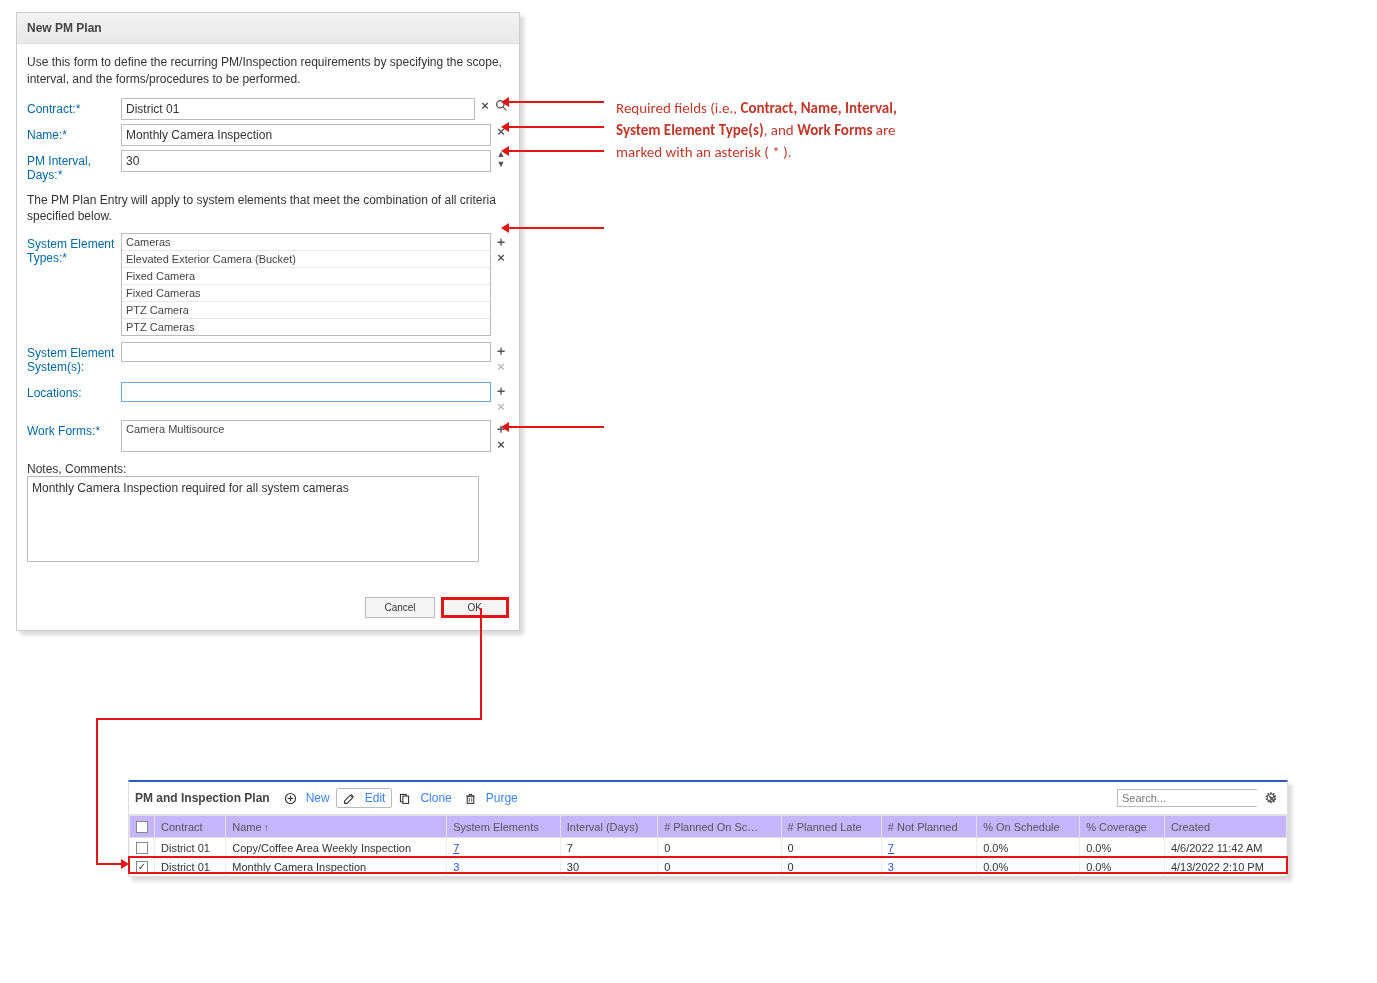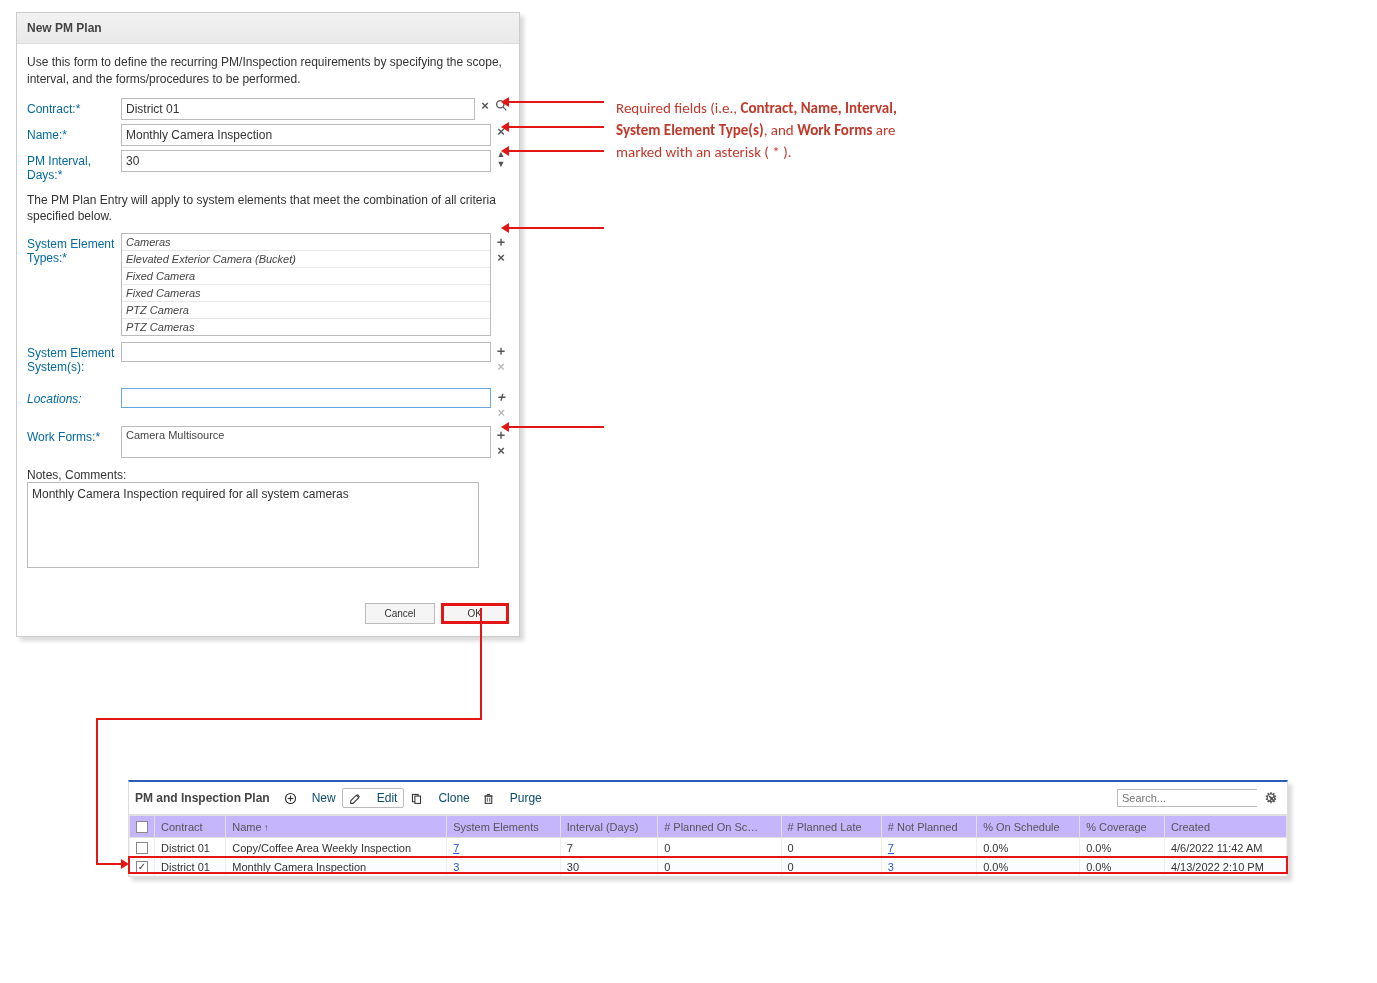--- a/index.html
+++ b/index.html
@@ -39,21 +39,21 @@
   .arrow-r::before { left:auto; right:-8px; border:5px solid transparent; border-left:8px solid #e41515; }
 
   .connector-v { position:absolute; background:#e41515; width:2px; }
   .connector-h { position:absolute; background:#e41515; height:2px; }
   .row-highlight-border { position:absolute; border:2px solid #e41515; pointer-events:none; }
 
   
   .panel { position:absolute; left: 128px; top: 780px; width: 1160px; border-top: 2px solid #2d5db8; box-shadow: 4px 4px 4px rgba(0,0,0,.15); border-right:1px solid #ddd; border-bottom:1px solid #ddd; border-left:1px solid #ddd; }
   .panel-header { display:flex; align-items:center; background:#fff; padding: 6px 6px; border-bottom:1px solid #e0e0e0; }
   .panel-title { font-weight:bold; color:#444; margin-right:8px; }
-  .toolbar-btn { display:flex; align-items:center; gap:15px; padding:2px 6px; font-size:12px; color:#0c4a6e; cursor:pointer; }
+  .toolbar-btn { display:flex; align-items:center; gap:9px; padding:2px 6px; font-size:12px; color:#3b82f6; cursor:pointer; }
   .toolbar-btn.outlined { border:1px solid #bbb; border-radius:2px; }
   .tool-icon { width:13px; height:13px; }
   .panel-search { margin-left:auto; display:flex; align-items:center; border:1px solid #bbb; width:140px; }
   .panel-search input { border:none; flex:1; padding:2px 4px; font-size:11px; font-family:inherit; color:#888; }
   .gear { width:20px; display:flex; align-items:center; justify-content:center; font-size:15px; color:#555; margin-left:4px; cursor:pointer; }
   .grid { width:100%; border-collapse:collapse; font-size:11px; }
   .grid th { text-align:left; font-weight:normal; color:#555; padding:4px 6px; border:1px solid #e0e0e0; background:#c4b5fd; }
   .grid td { padding:3px 6px; border-left:1px solid #eee; border-right:1px solid #eee; color:#333; }
   .grid tr.body-row:nth-child(even) td { background:#fafcff; }
   .grid tr.selected td { background:#c9d9f2; }
@@ -105,21 +105,21 @@
           <span class="icon-btn small">▼</span>
         </div>
       </div>
     </div>
 
     <div class="subhead">The PM Plan Entry will apply to system elements that meet the combination of all criteria specified below.</div>
 
     <div class="form-row">
       <div class="form-label">System Element Types:*</div>
       <div class="field-cell">
-        <div class="list-box" style="flex:1;font-style:italic;">
+        <div class="list-box" style="flex:1;">
           <div class="list-item">Cameras</div>
           <div class="list-item">Elevated Exterior Camera (Bucket)</div>
           <div class="list-item">Fixed Camera</div>
           <div class="list-item">Fixed Cameras</div>
           <div class="list-item">PTZ Camera</div>
           <div class="list-item">PTZ Cameras</div>
         </div>
         <div class="side-group">
           <span class="icon-btn">＋</span>
           <span class="icon-btn">×</span>
@@ -131,21 +131,21 @@
       <div class="form-label">System Element System(s):</div>
       <div class="field-cell">
         <div class="list-empty" style="flex:1;"></div>
         <div class="side-group">
           <span class="icon-btn">＋</span>
           <span class="icon-btn" style="color:#bbb;">×</span>
         </div>
       </div>
     </div>
 
-    <div class="form-row" style="margin-top:14px;font-style:italic;">
+    <div class="form-row" style="margin-top:8px;">
       <div class="form-label">Locations:</div>
       <div class="field-cell">
         <div class="list-empty blue" style="flex:1;"></div>
         <div class="side-group">
           <span class="icon-btn">＋</span>
           <span class="icon-btn" style="color:#bbb;">×</span>
         </div>
       </div>
     </div>
 

